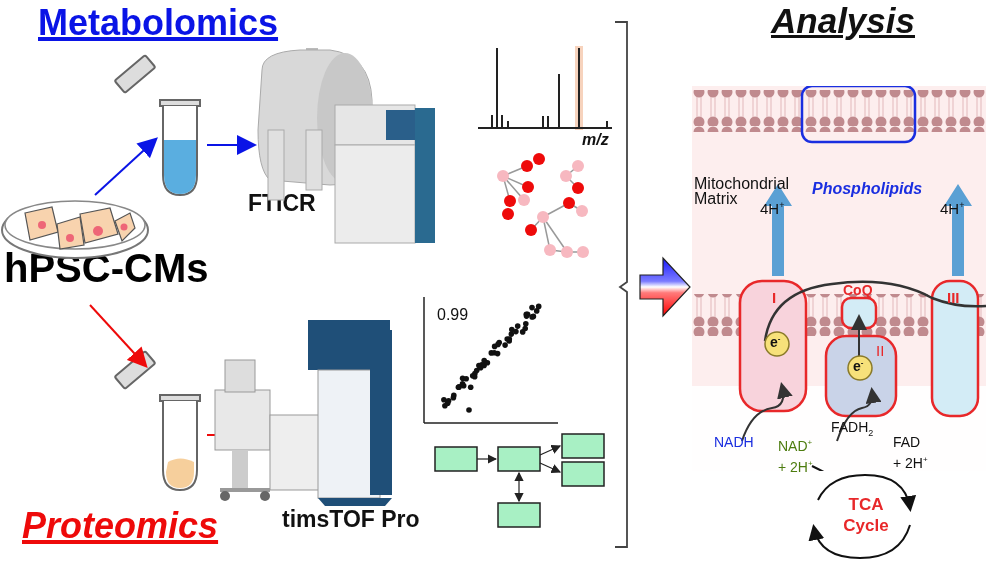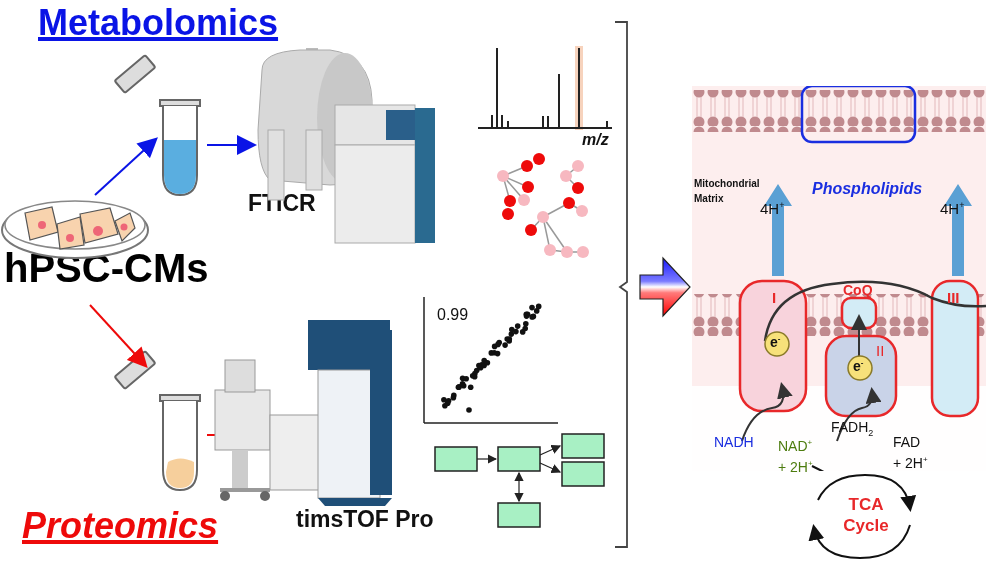--- a/index.html
+++ b/index.html
@@ -12,26 +12,27 @@
   .inst-label{font-size:23px;font-weight:bold;color:#111;}
   .cells-label{left:4px;top:246px;font-size:40px;font-weight:bold;color:#000;}
   svg text{font-family:"Liberation Sans",sans-serif;}
 </style>
 </head>
 <body>
 
 <div class="abs title-blue">Metabolomics</div>
 <div class="abs title-red">Proteomics</div>
 <div class="abs title-multi">
+  <span>Analysis</span>
 </div>
 
 <div class="abs cells-label">hPSC-CMs</div>
 
 <div class="abs inst-label" style="left:248px;top:190px;">FTICR</div>
-<div class="abs inst-label" style="left:296px;top:506px;">timsTOF Pro</div>
+<div class="abs inst-label" style="left:282px;top:506px;">timsTOF Pro</div>
 
 <svg class="abs" style="left:0;top:0" width="700" height="563">
   <defs>
     <marker id="arrBlue" markerWidth="10" markerHeight="10" refX="8" refY="5" orient="auto">
         <path d="M0,0 L10,5 L0,10 z" fill="#0a14e6"></path>
       </marker>
     <marker id="arrRed" markerWidth="10" markerHeight="10" refX="8" refY="5" orient="auto">
         <path d="M0,0 L10,5 L0,10 z" fill="#ee0a0a"></path>
       </marker>
     <marker id="arrBlk" markerWidth="8" markerHeight="8" refX="7" refY="4" orient="auto">
@@ -269,21 +270,21 @@
   <circle cx="85" cy="258" r="12" fill="#f7e17a" stroke="#8a7a2a" stroke-width="1.5"></circle>
   <circle cx="168" cy="282" r="12" fill="#f7e17a" stroke="#8a7a2a" stroke-width="1.5"></circle>
 
   <path d="M50,355 Q60,325 80,322 Q95,320 90,300" fill="none" stroke="#333" stroke-width="2" marker-end="url(#arrDk)"></path>
   <path d="M145,355 Q155,325 170,322 Q182,320 180,305" fill="none" stroke="#333" stroke-width="2" marker-end="url(#arrDk)"></path>
 
   <path d="M138,440 Q90,440 52,395" fill="none" stroke="#111" stroke-width="2" marker-end="url(#arrDk)"></path>
   <path d="M120,380 Q190,415 215,430" fill="none" stroke="#111" stroke-width="2" marker-end="url(#arrDk)"></path>
 </svg>
 
-<div class="abs" style="left:694px;top:176px;font-size:10px;font-weight:bold;color:#111;line-height:15px;">
+<div class="abs" style="left:694px;top:176px;font-size:16px;font-weight:normal;color:#111;line-height:15px;">
   <div>Mitochondrial</div>
   <div>Matrix</div>
 </div>
 <div class="abs" style="left:812px;top:180px;font-size:16px;font-weight:bold;font-style:italic;color:#1a2ee0;">Phospholipids</div>
 <div class="abs" style="left:760px;top:200px;font-size:15px;color:#111;"><span>4H</span><sup style="font-size:9px">+</sup></div>
 <div class="abs" style="left:940px;top:200px;font-size:15px;color:#111;"><span>4H</span><sup style="font-size:9px">+</sup></div>
 
 <div class="abs" style="left:843px;top:282px;font-size:14px;font-weight:bold;color:#e8282a;">CoQ</div>
 <div class="abs" style="left:772px;top:289px;font-size:15px;font-weight:bold;color:#e8282a;">I</div>
 <div class="abs" style="left:876px;top:342px;font-size:15px;font-weight:normal;color:#e8282a;">II</div>

